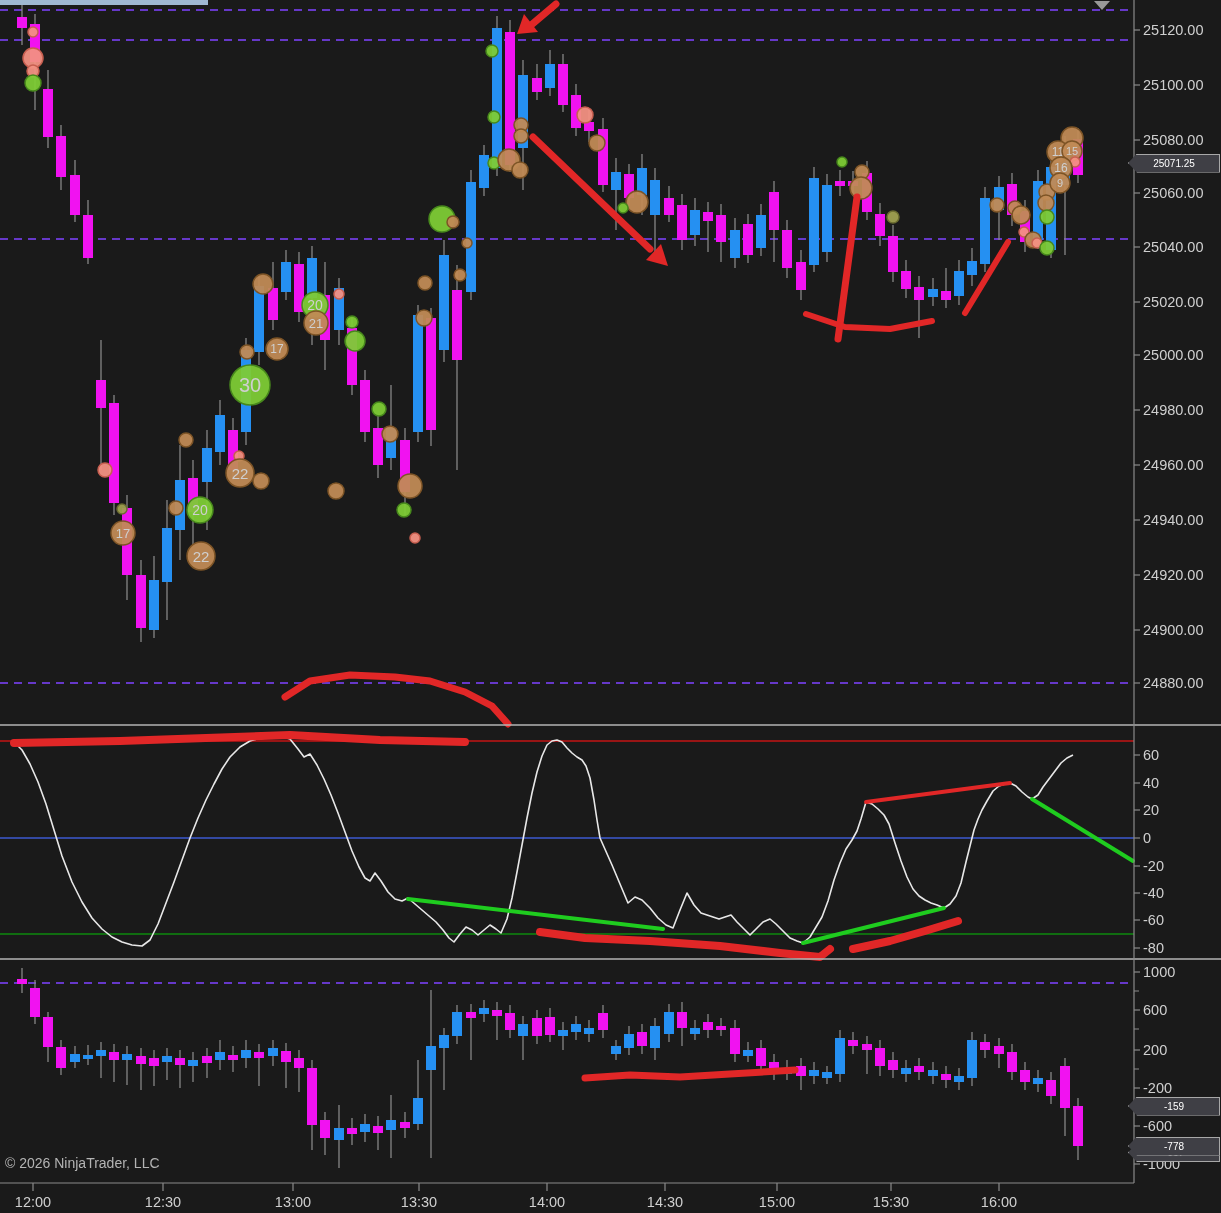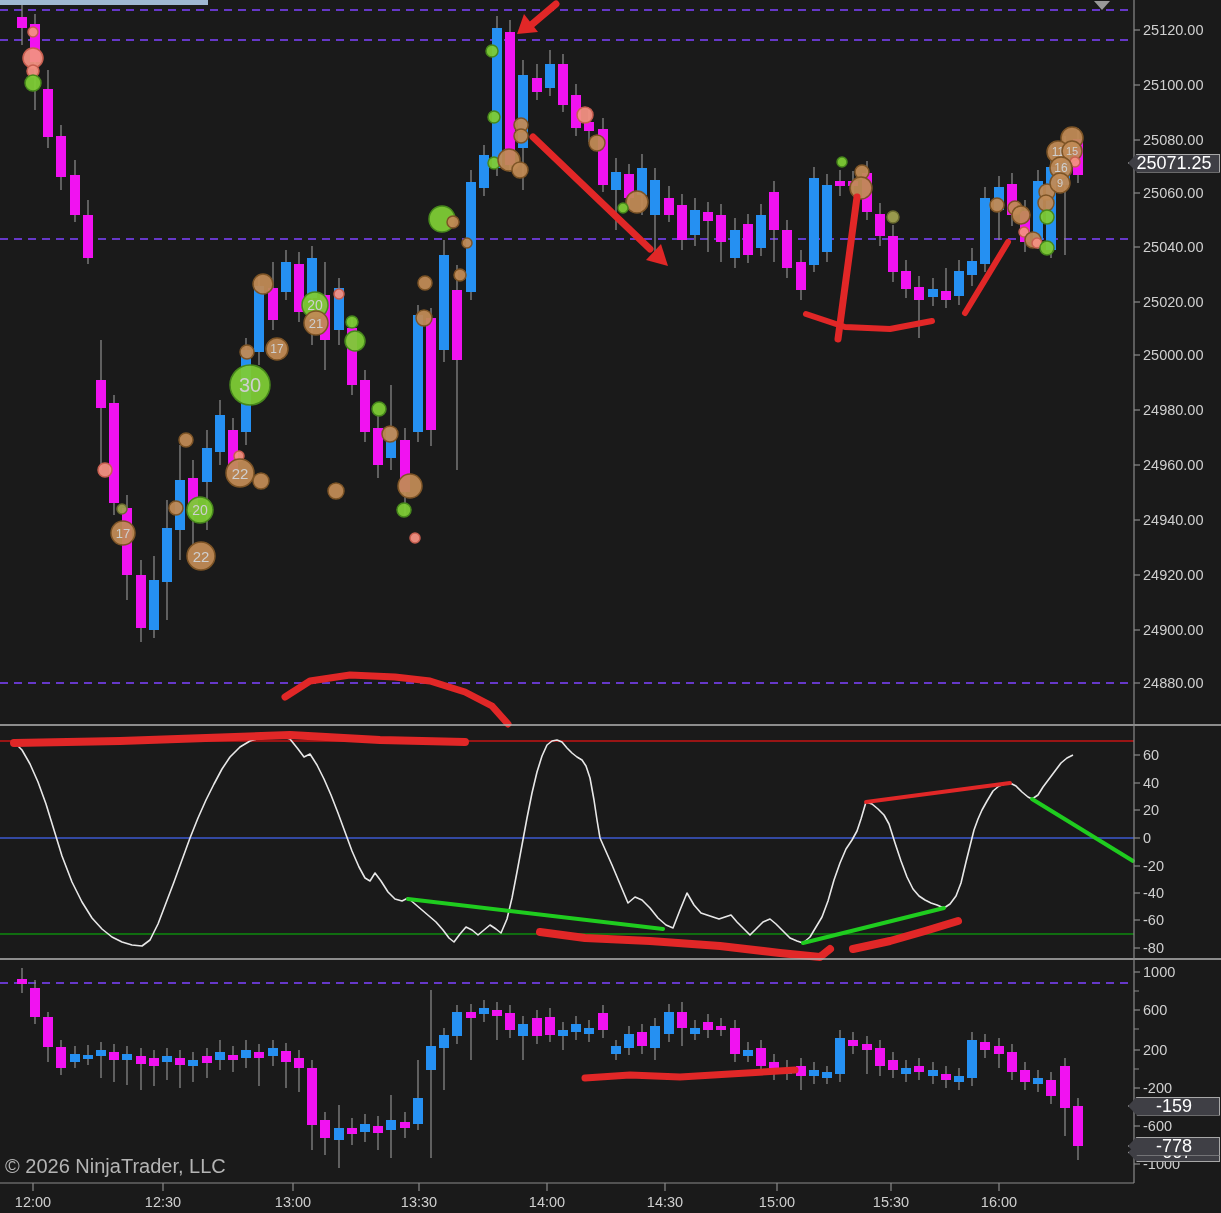--- a/index.html
+++ b/index.html
@@ -1,26 +1,26 @@
 <!DOCTYPE html>
 <html><head>
 <meta charset="utf-8">
 <style>
   html,body{margin:0;padding:0;background:#0e0e0e;}
   .stage{position:relative;width:1221px;height:1213px;background:#1a1a1a;overflow:hidden;
          font-family:"Liberation Sans",sans-serif;}
   svg{position:absolute;left:0;top:0;}
   svg text{font-family:"Liberation Sans",sans-serif;fill:#cfcfcf;}
   #scrollbar{position:absolute;left:0;top:0;height:5px;background:#9fb8d2;}
-  #copyright{position:absolute;left:5px;top:1155px;color:#b4b4b4;font-size:20px;text-align:center;}
+  #copyright{position:absolute;left:5px;top:1155px;color:#b4b4b4;font-size:14px;text-align:center;}
   .marker{position:absolute;left:1128px;width:92px;height:19px;background:#3f3f45;
           border:1px solid #a8a8a8;box-sizing:border-box;
           clip-path:polygon(0 50%,9px 0,100% 0,100% 100%,9px 100%);
           display:flex;align-items:center;justify-content:center;
-          color:#ffffff;font-size:18px;}
+          color:#ffffff;font-size:10px;}
 </style>
 </head>
 <body>
 
 <div class="stage">
   <svg id="chart" width="1221" height="1213">
     <g id="g-price">
         <line x1="0" y1="10" x2="1130" y2="10" stroke="#6638c9" stroke-width="2" stroke-dasharray="8 6"></line>
         <line x1="0" y1="40" x2="1130" y2="40" stroke="#6638c9" stroke-width="2" stroke-dasharray="8 6"></line>
         <line x1="0" y1="239" x2="1130" y2="239" stroke="#6638c9" stroke-width="2" stroke-dasharray="8 6"></line>

